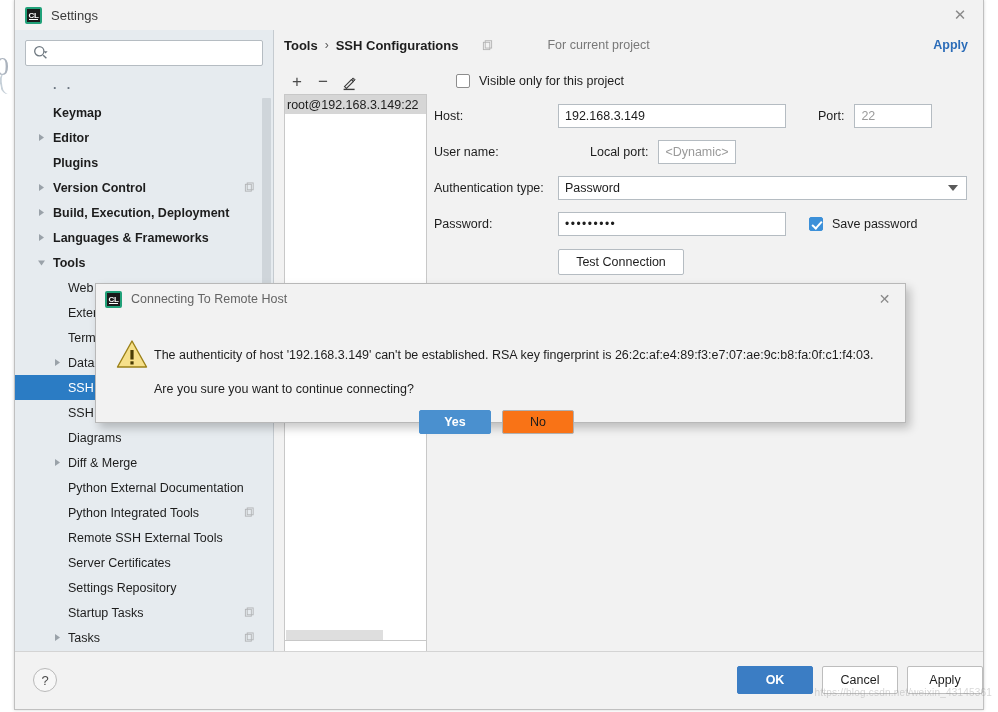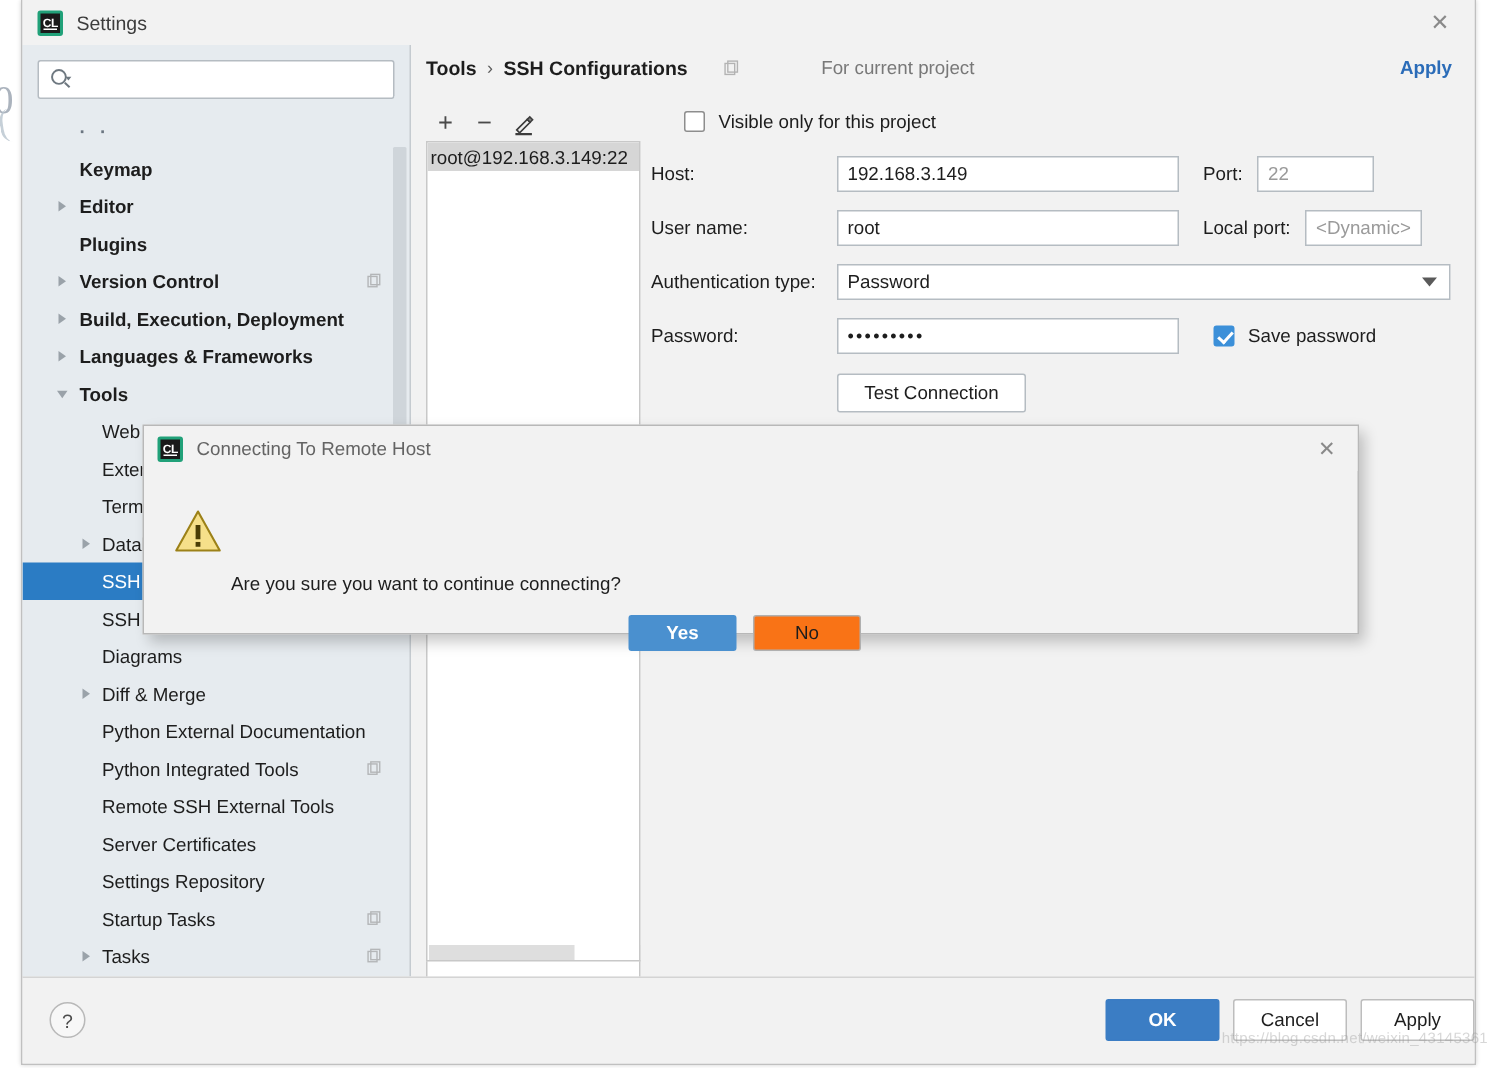--- a/index.html
+++ b/index.html
@@ -314,21 +314,21 @@
     font-size: 12.5px;
     color: #1d1d1d;
     padding: 0 6px;
     outline: none;
     font-family: "Liberation Sans", sans-serif;
   }
   .finput.main { width: 228px; }
   .finput.small { width: 78px; color: #9a9a9a; }
   .flabel.right {
     width: auto;
-    margin-left: 16px;
+    margin-left: 32px;
     margin-right: 10px;
   }
   .select-wrap {
     position: relative;
     width: 430px; height: 24px;
   }
   .select-box {
     width: 100%; height: 100%;
     border: 1px solid #b5bcc2;
     background: #ffffff;
@@ -707,21 +707,20 @@
 
             <div class="frow">
               <span class="flabel">Host:</span>
               <input class="finput main" type="text" value="192.168.3.149" style="">
               <span class="flabel right">Port:</span>
               <input class="finput small" type="text" value="22" style="">
             </div>
 
             <div class="frow">
               <span class="flabel">User name:</span>
-              <input class="finput main" type="text" value="root" style="">
               <span class="flabel right">Local port:</span>
               <input class="finput small" type="text" value="&lt;Dynamic&gt;" style="">
             </div>
 
             <div class="frow">
               <span class="flabel">Authentication type:</span>
               <div class="select-wrap">
                 <div class="select-box">Password</div>
                 <div class="caret"></div>
               </div>
@@ -759,20 +758,21 @@
       <div class="cl-logo">CL</div>
       <div class="modal-title-text">Connecting To Remote Host</div>
       <div class="modal-close">✕</div>
     </div>
     <div class="modal-body">
       <svg class="warn-icon" viewBox="0 0 32 30">
         <path d="M16 2 L30.5 28 L1.5 28 Z" fill="#f6e08a" stroke="#9c8118" stroke-width="1.4" stroke-linejoin="round"></path>
         <rect x="14.4" y="11" width="3.2" height="9.5" fill="#4a3d05"></rect>
         <rect x="14.4" y="22.3" width="3.2" height="3.2" fill="#4a3d05"></rect>
       </svg>
+      <div class="modal-msg1">The authenticity of host '192.168.3.149' can't be established. RSA key fingerprint is 26:2c:af:e4:89:f3:e7:07:ae:9c:b8:fa:0f:c1:f4:03.</div>
       <div class="modal-msg2">Are you sure you want to continue connecting?</div>
       <div class="modal-btns">
         <div class="mbtn yes">Yes</div>
         <div class="mbtn no">No</div>
       </div>
     </div>
   </div>
 
   <div class="watermark">https://blog.csdn.net/weixin_43145361</div>
 

